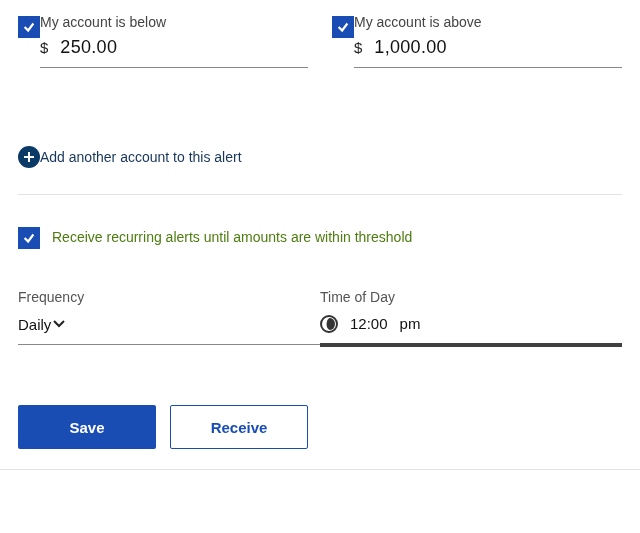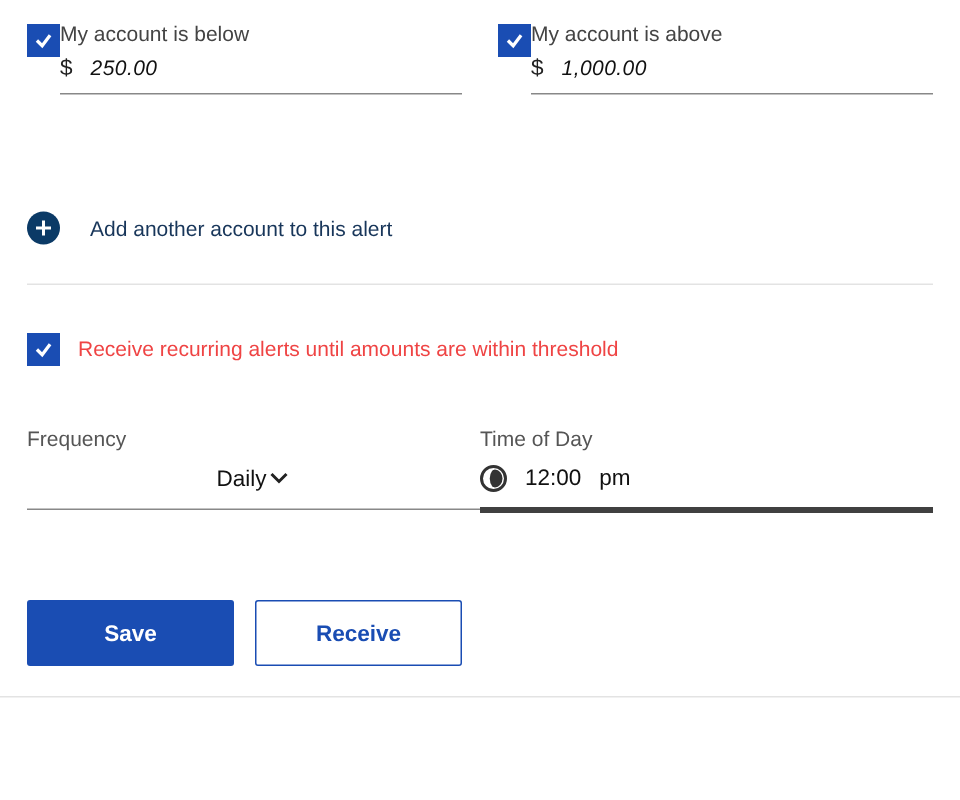--- a/index.html
+++ b/index.html
@@ -48,32 +48,31 @@
     gap: 10px;
     border-bottom: 1px solid #888;
     padding-bottom: 8px;
   }
   .dollar {
     color: #222;
     font-size: 15px;
   }
   .amount {
     color: #111;
-    font-size: 14px;
+    font-size: 18px;
     letter-spacing: 0.3px;
     border: none;
     outline: none;
     width: 100%;
     background: transparent;
-    font-style: italic;
   }
   .add-row {
     display: flex;
     align-items: center;
-    gap: 20px;
+    gap: 0;
     margin-top: 78px;
     cursor: pointer;
   }
   .plus-circle {
     width: 22px;
     height: 22px;
     border-radius: 50%;
     background: #0b3a66;
     display: flex;
     align-items: center;
@@ -85,36 +84,36 @@
     border: none;
     border-top: 1px solid #e3e3e3;
     margin: 26px 0 0 0;
   }
   .recur-row {
     display: flex;
     align-items: center;
     gap: 12px;
     margin-top: 30px;
   }
-  .recur-text { color: #ef4444; }
+  .recur-text { color: #4d7c0f; }
   .freq-row {
     display: flex;
     margin-top: 40px;
   }
   .field {
     flex: 1;
   }
   .field-label {
     color: #555;
     margin-bottom: 10px;
   }
   .select-line {
     display: flex;
     align-items: center;
-    justify-content: center;
+    justify-content: flex-start;
     border-bottom: 1px solid #888;
     padding-bottom: 10px;
     cursor: pointer;
   }
   .select-val {
     color: #111;
     font-size: 15px;
   }
   .chev svg { width: 16px; height: 16px; }
   .time-line {

